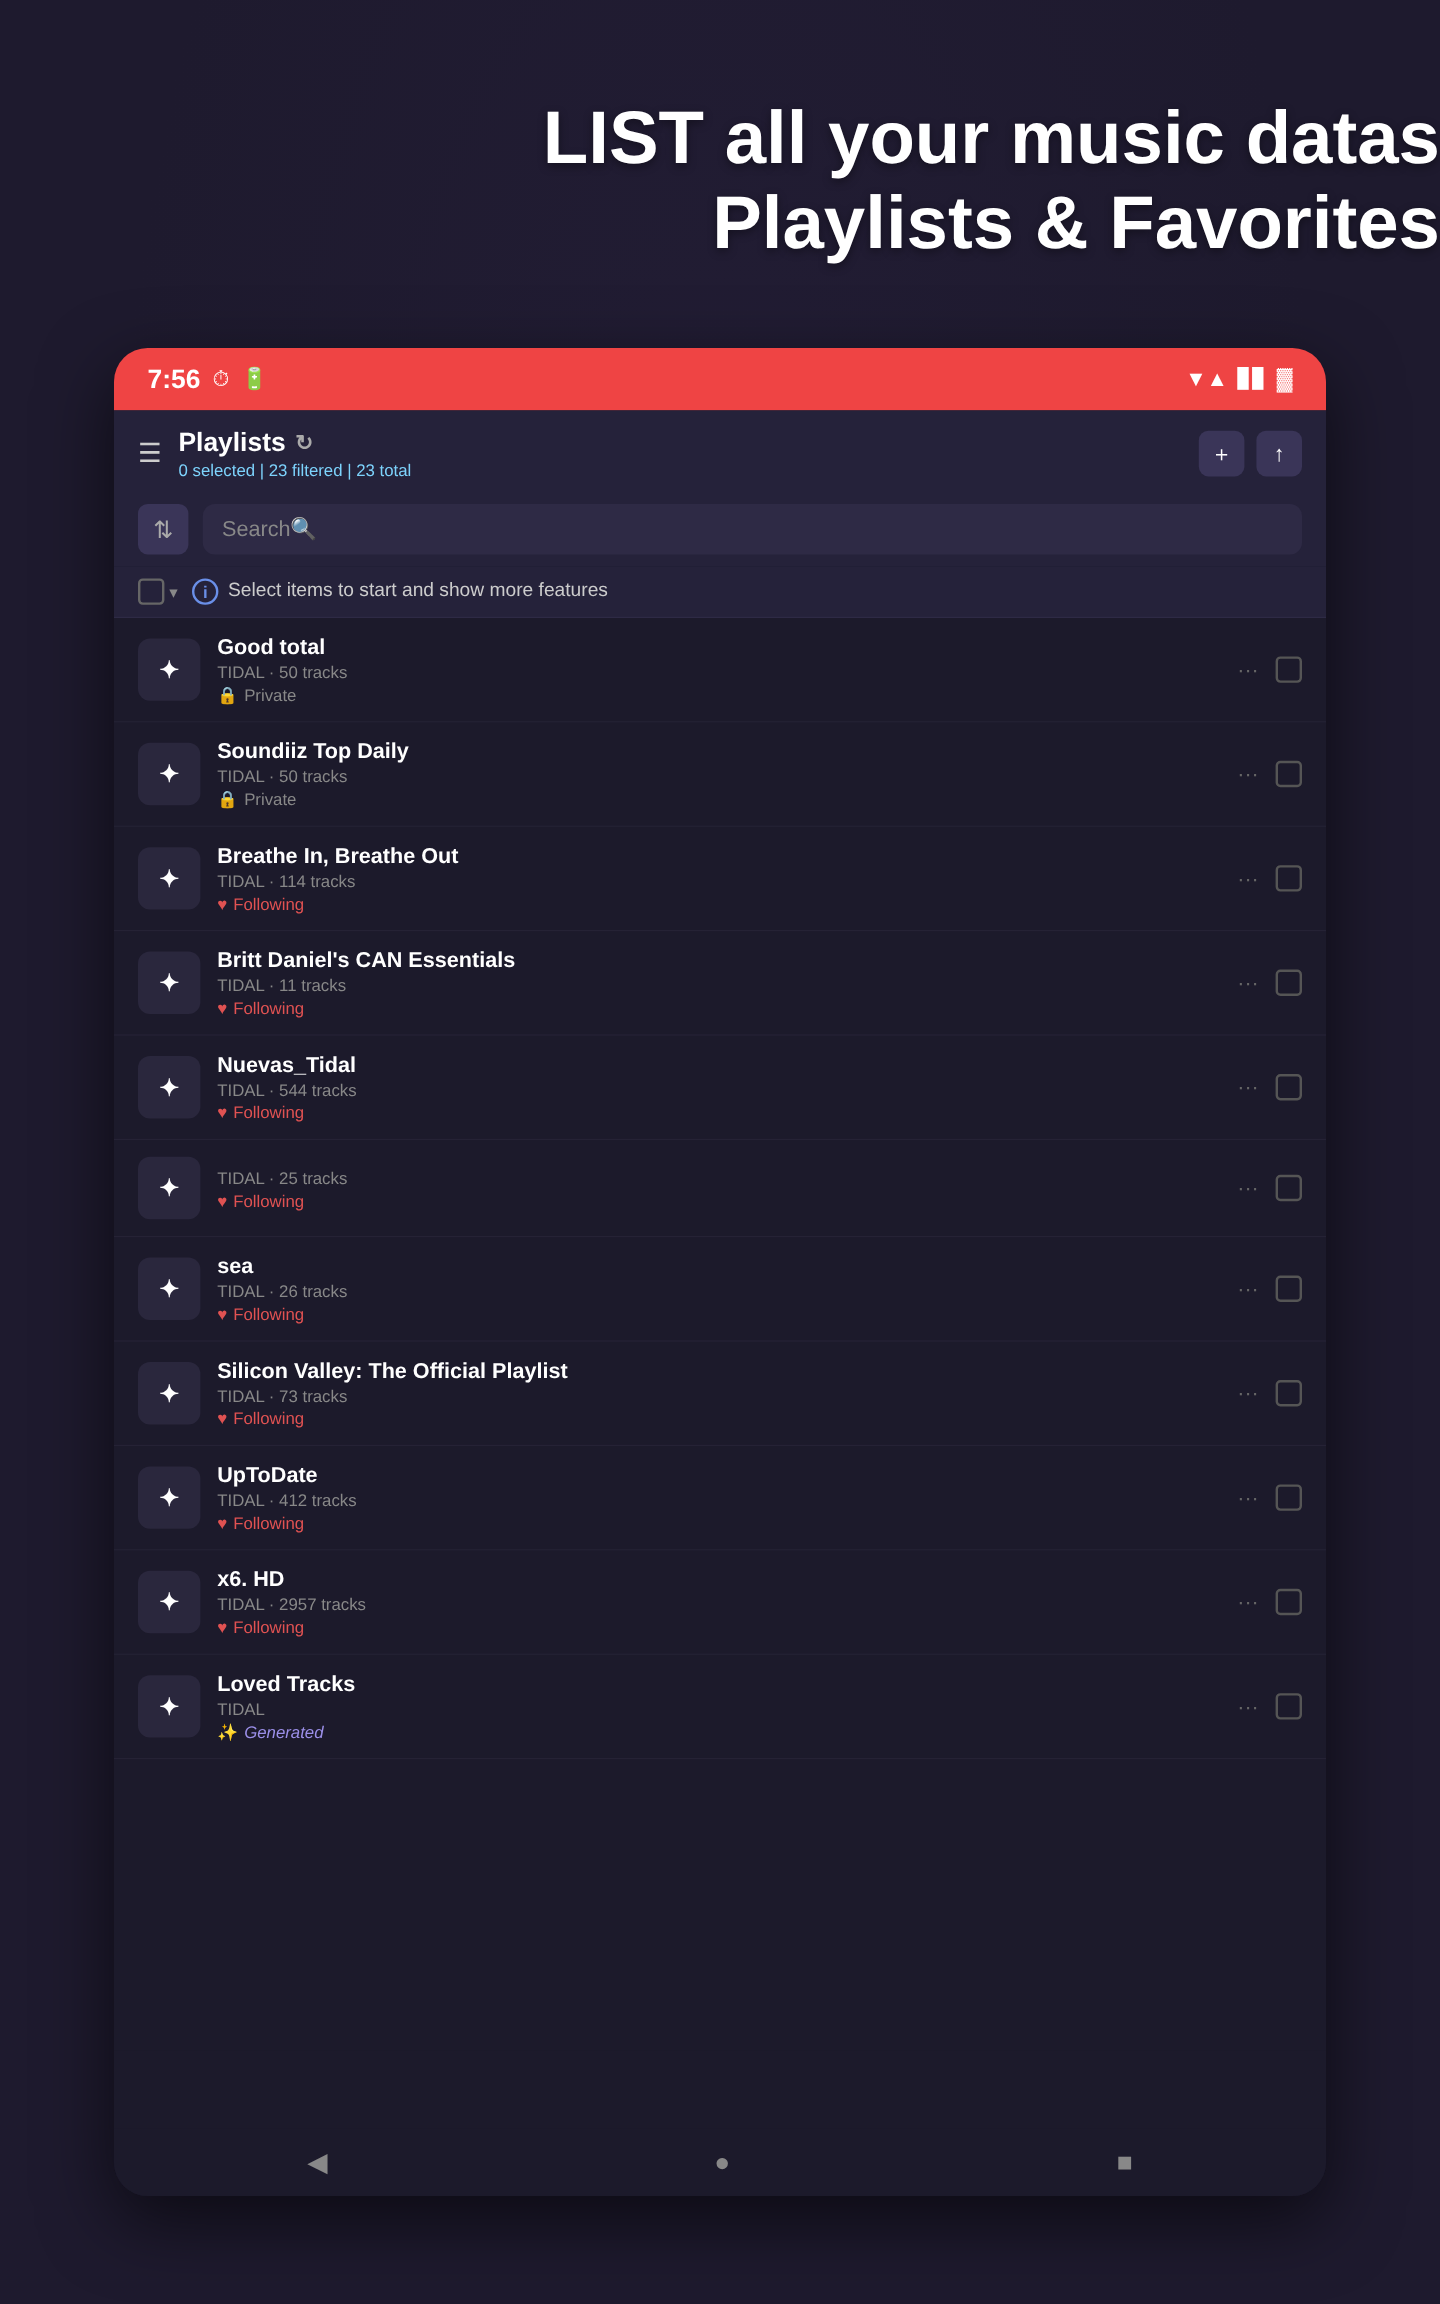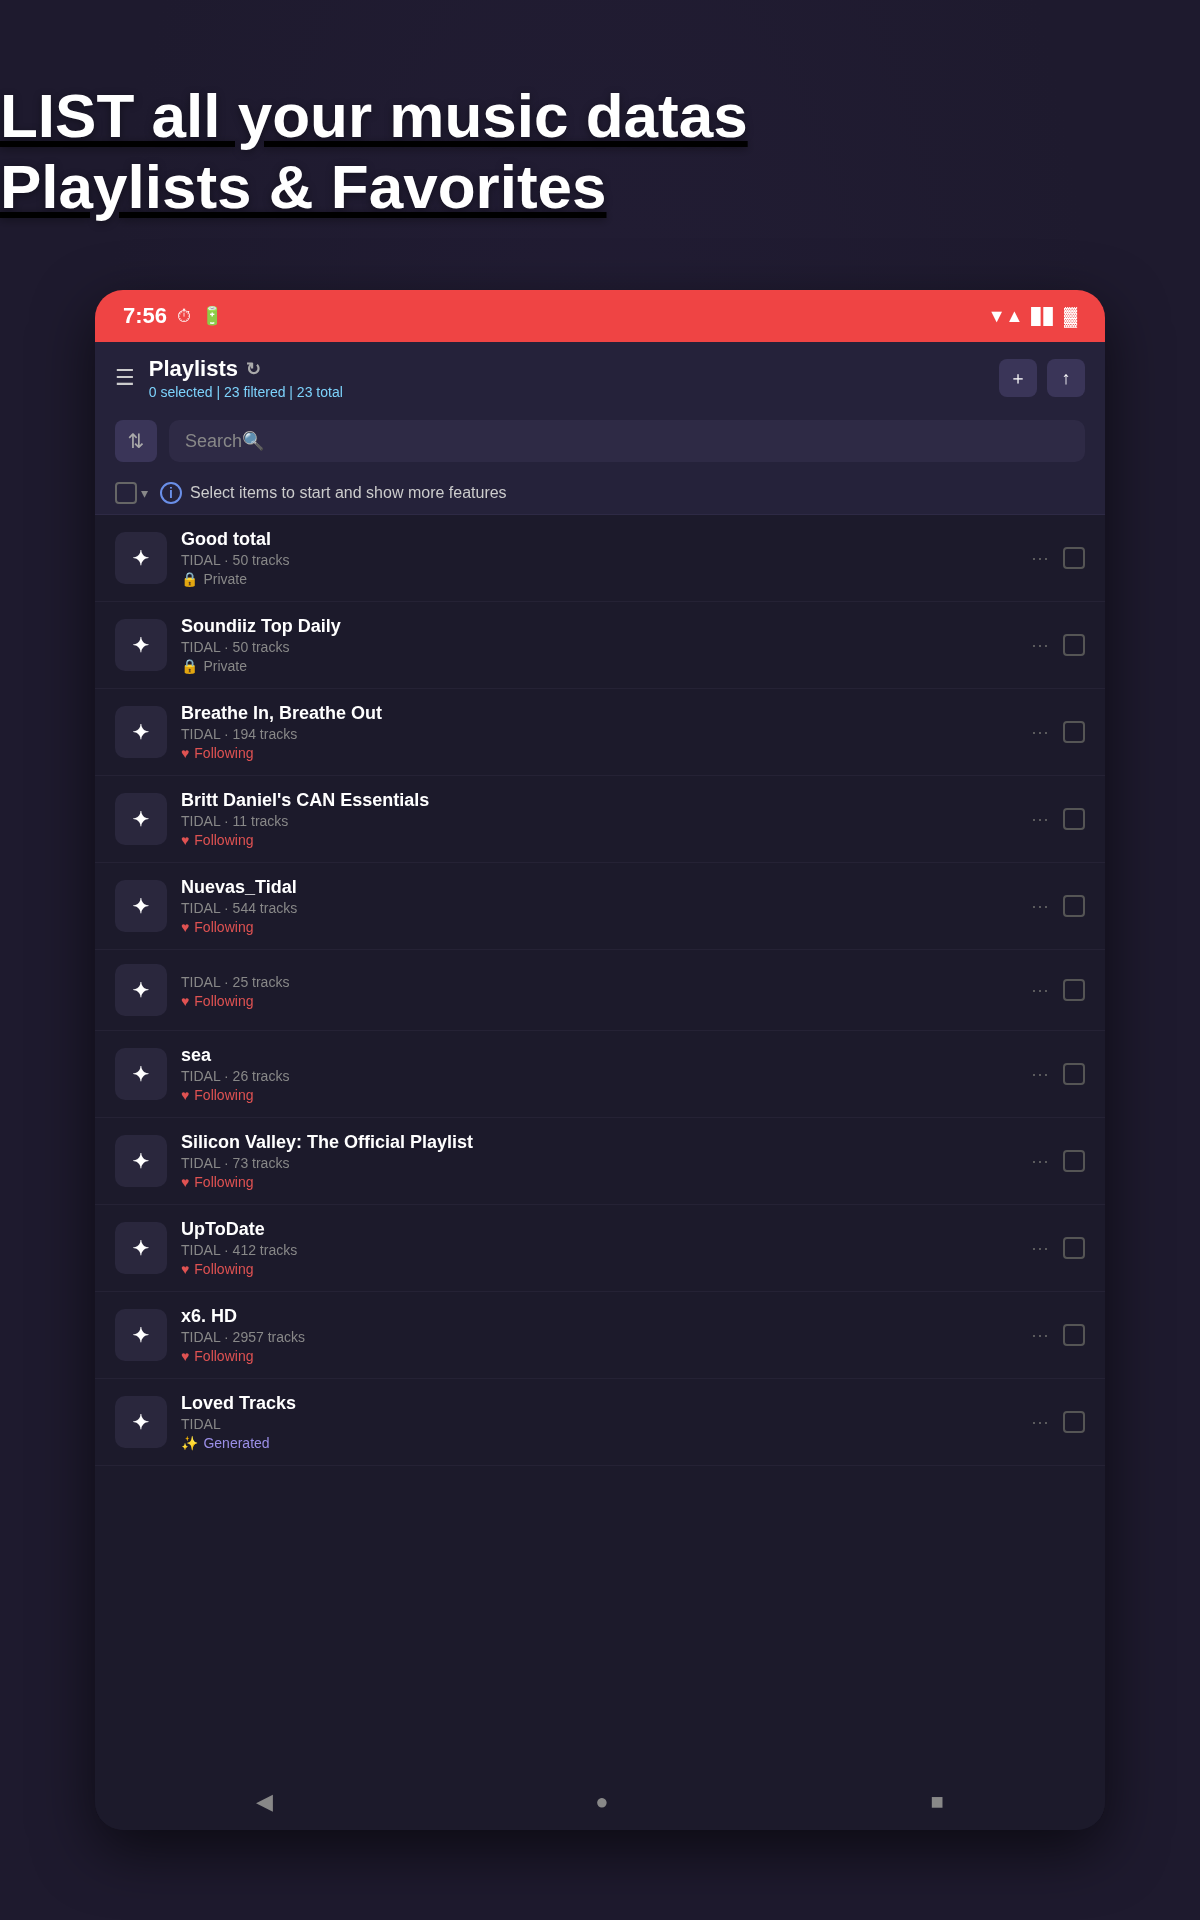--- a/index.html
+++ b/index.html
@@ -18,23 +18,22 @@
       top: 0; left: 0; right: 0; bottom: 0;
       opacity: 0.15;
       background: radial-gradient(ellipse at 50% 30%, #3a2d5a 0%, #1e1a2e 60%);
     }
 
     
     .header-section {
       position: absolute;
       top: 80px;
       left: 0; right: 0;
-      text-align: left;
+      text-align: right;
       z-index: 10;
-      text-decoration: underline;
     }
     .header-title {
       color: #ffffff;
       font-size: 62px;
       font-weight: 900;
       line-height: 1.15;
       text-shadow: 0 2px 8px rgba(0,0,0,0.4);
     }
 
     
@@ -407,21 +406,21 @@
         <span class="more-btn">···</span>
         <div class="item-checkbox"></div>
       </div>
     </div>
         <div class="playlist-item">
       <div class="playlist-thumb">
         <span class="tidal-x">✦</span>
       </div>
       <div class="playlist-info">
         <div class="playlist-name">Breathe In, Breathe Out</div>
-        <div class="playlist-meta"><span>TIDAL · 194 tracks</span></div>
+        <div class="playlist-meta"><span>TIDAL · 114 tracks</span></div>
         <div class="playlist-status">
               <span class="status-heart">♥</span>
               <span style="color:#e05252;">Following</span>
             </div>
       </div>
       <div class="playlist-item-right">
         <span class="more-btn">···</span>
         <div class="item-checkbox"></div>
       </div>
     </div>
@@ -545,21 +544,21 @@
     </div>
         <div class="playlist-item">
       <div class="playlist-thumb">
         <span class="tidal-x">✦</span>
       </div>
       <div class="playlist-info">
         <div class="playlist-name">Loved Tracks</div>
         <div class="playlist-meta"><span>TIDAL</span></div>
         <div class="playlist-status">
               <span class="status-wand">✨</span>
-              <span style="color:#9b8fe8;">Generated</span>
+              <span style="color:#9b8fe8;font-style:italic;">Generated</span>
             </div>
       </div>
       <div class="playlist-item-right">
         <span class="more-btn">···</span>
         <div class="item-checkbox"></div>
       </div>
     </div>
       </div>
 
   </div>

